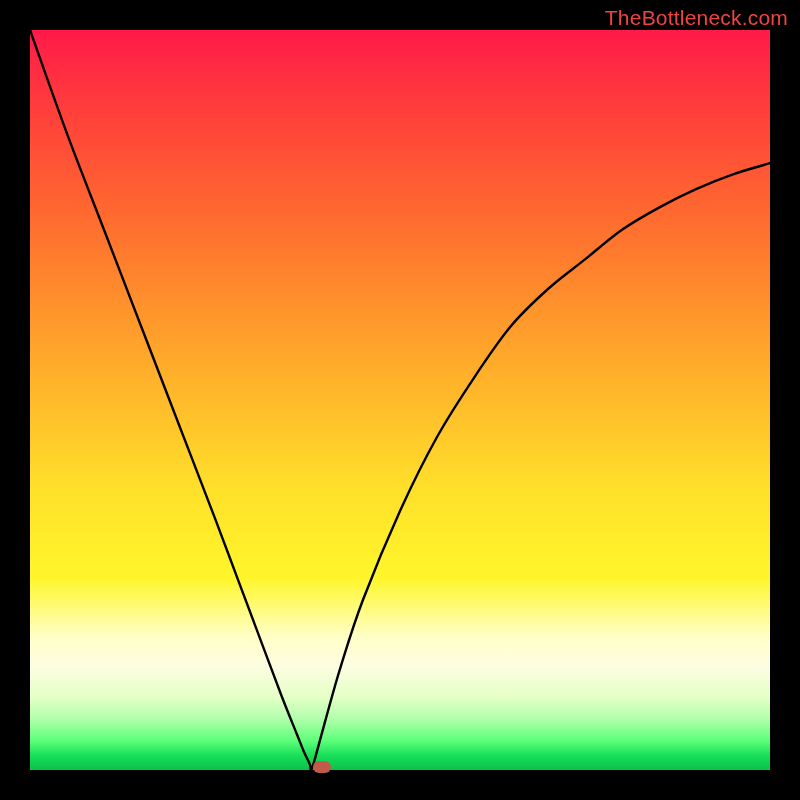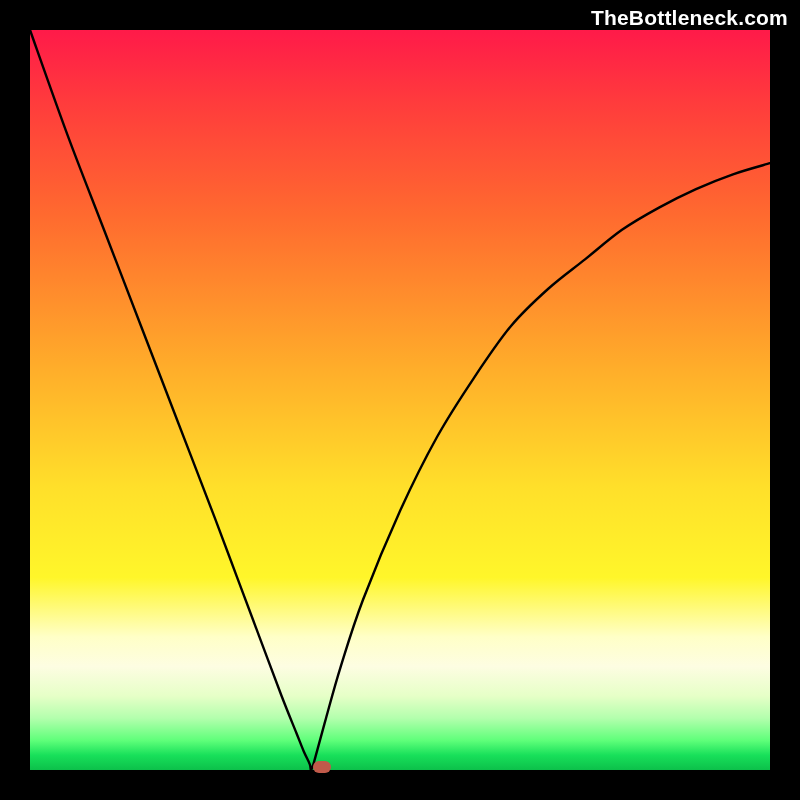--- a/index.html
+++ b/index.html
@@ -36,24 +36,24 @@
       #b3ffad 93%,
       #5fff7a 96%,
       #18e05a 98%,
       #0cc04a 100%
     );
   }
   .watermark {
     position: absolute;
     top: 6px;
     right: 12px;
-    color: #ffffff;
+    color: #ef4444;
     font-size: 21px;
     letter-spacing: 0.2px;
-    font-weight: 700;
+    font-weight: 400;
   }
   svg.curve-layer {
     position: absolute;
     left: 0;
     top: 0;
     width: 740px;
     height: 740px;
     overflow: visible;
   }
   .marker {

